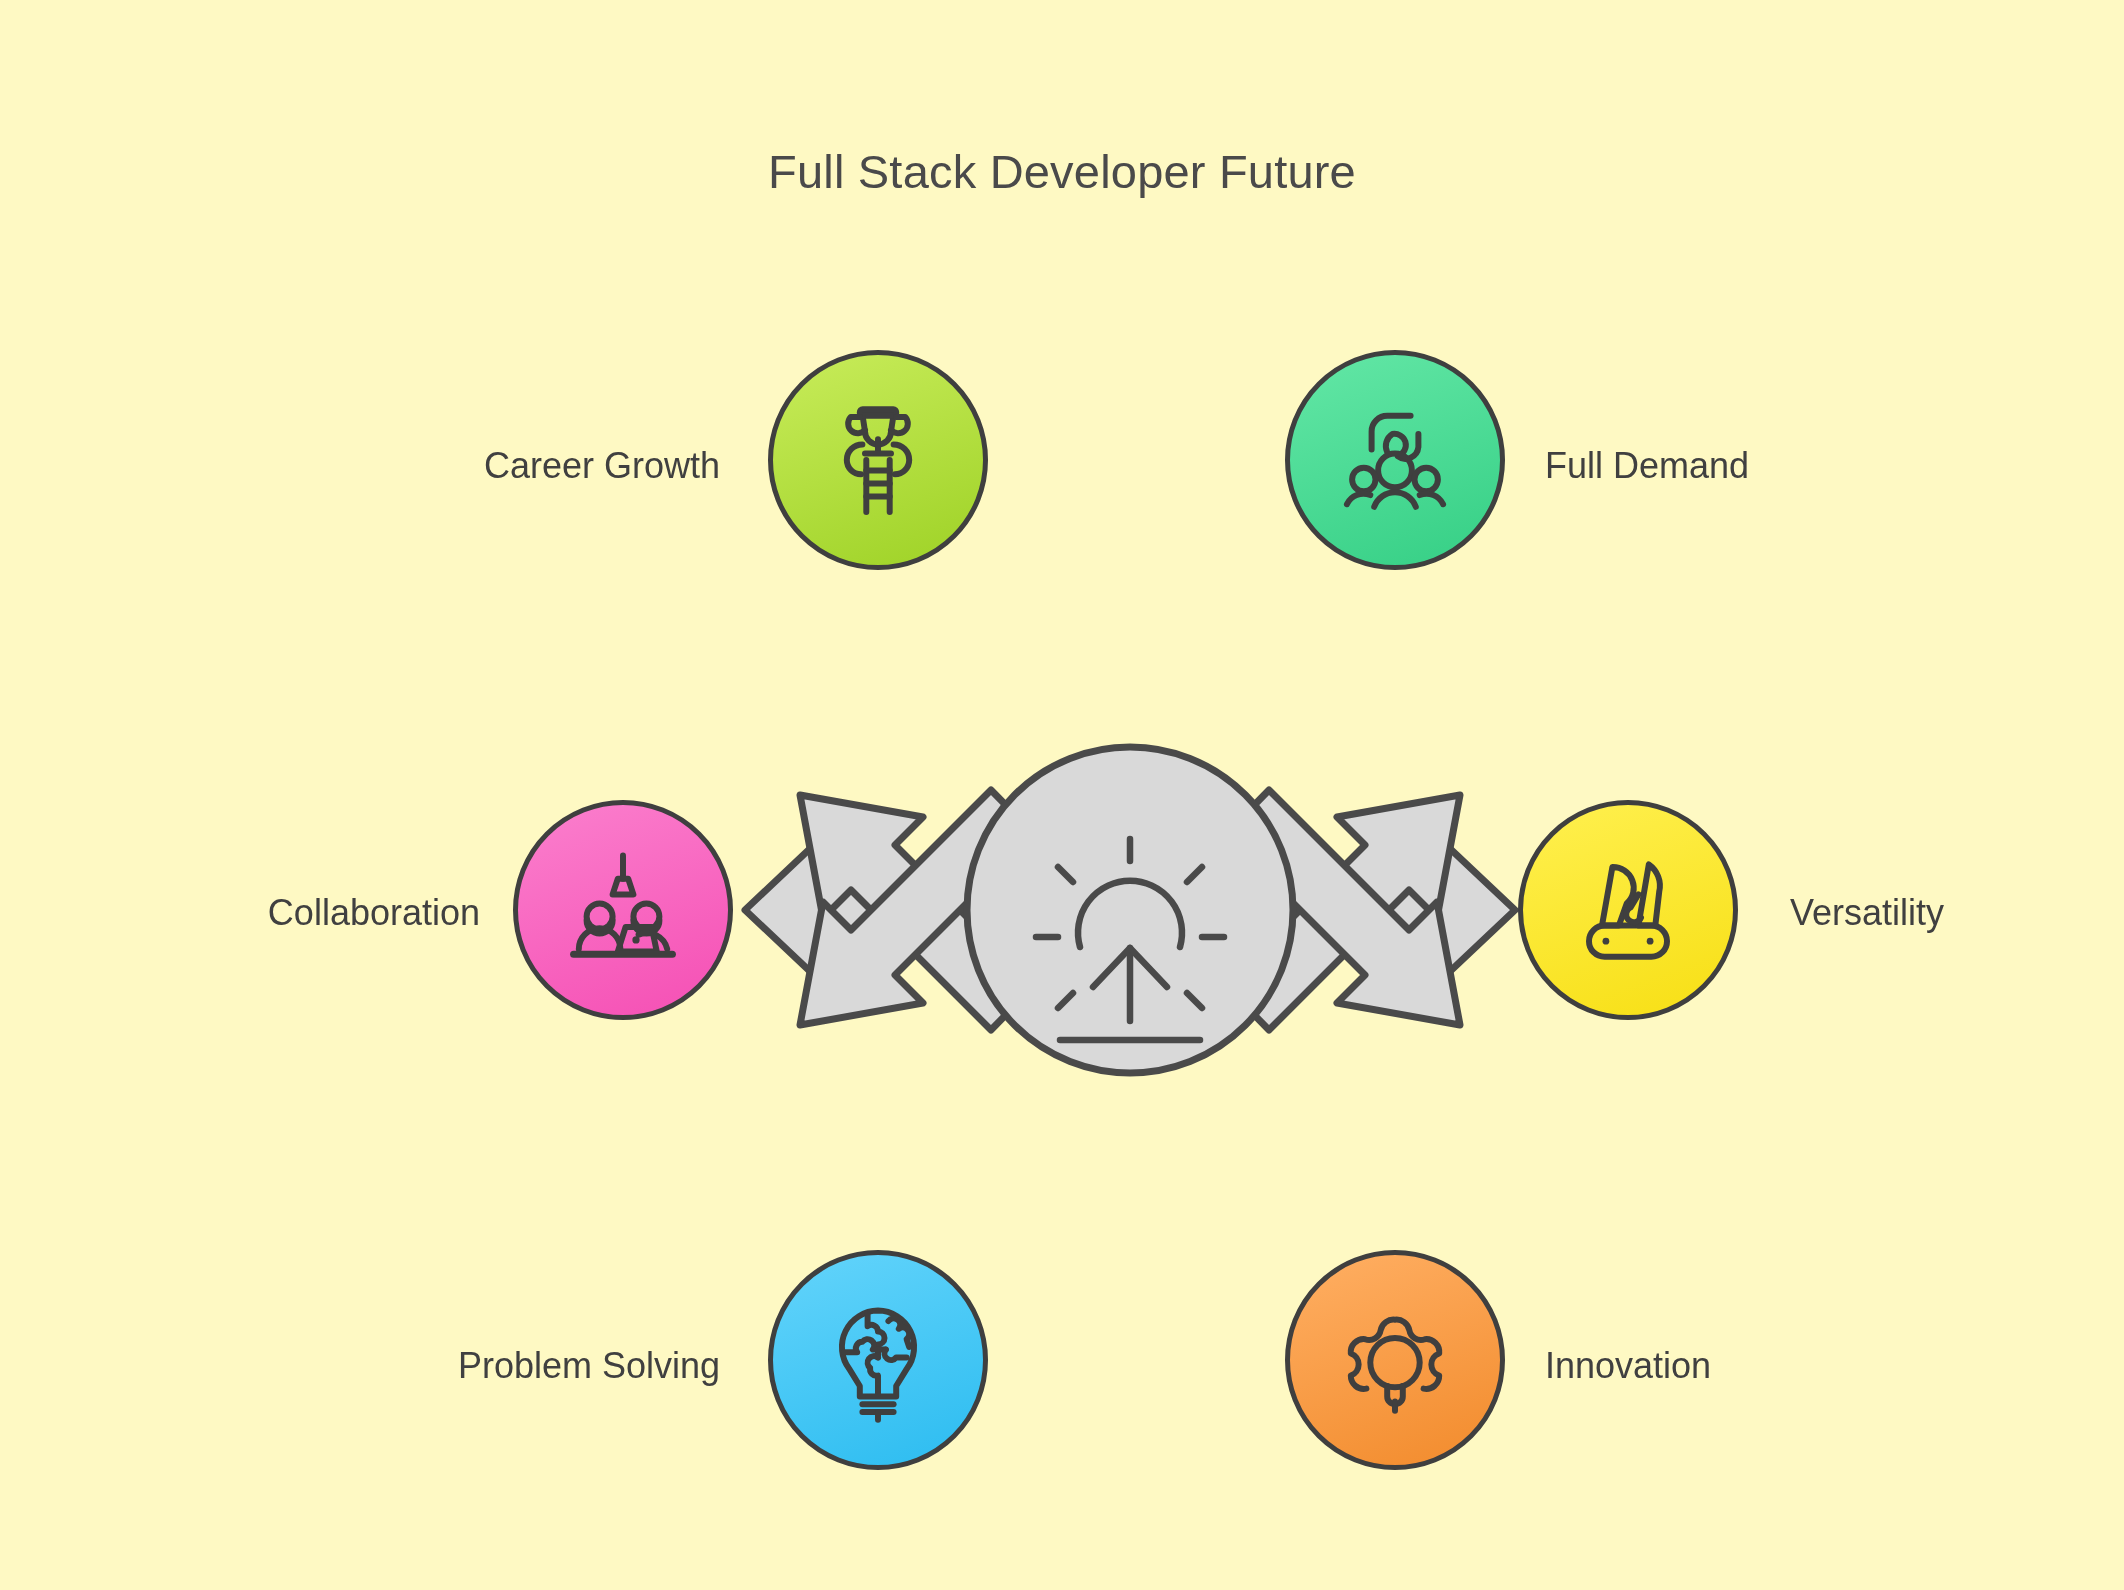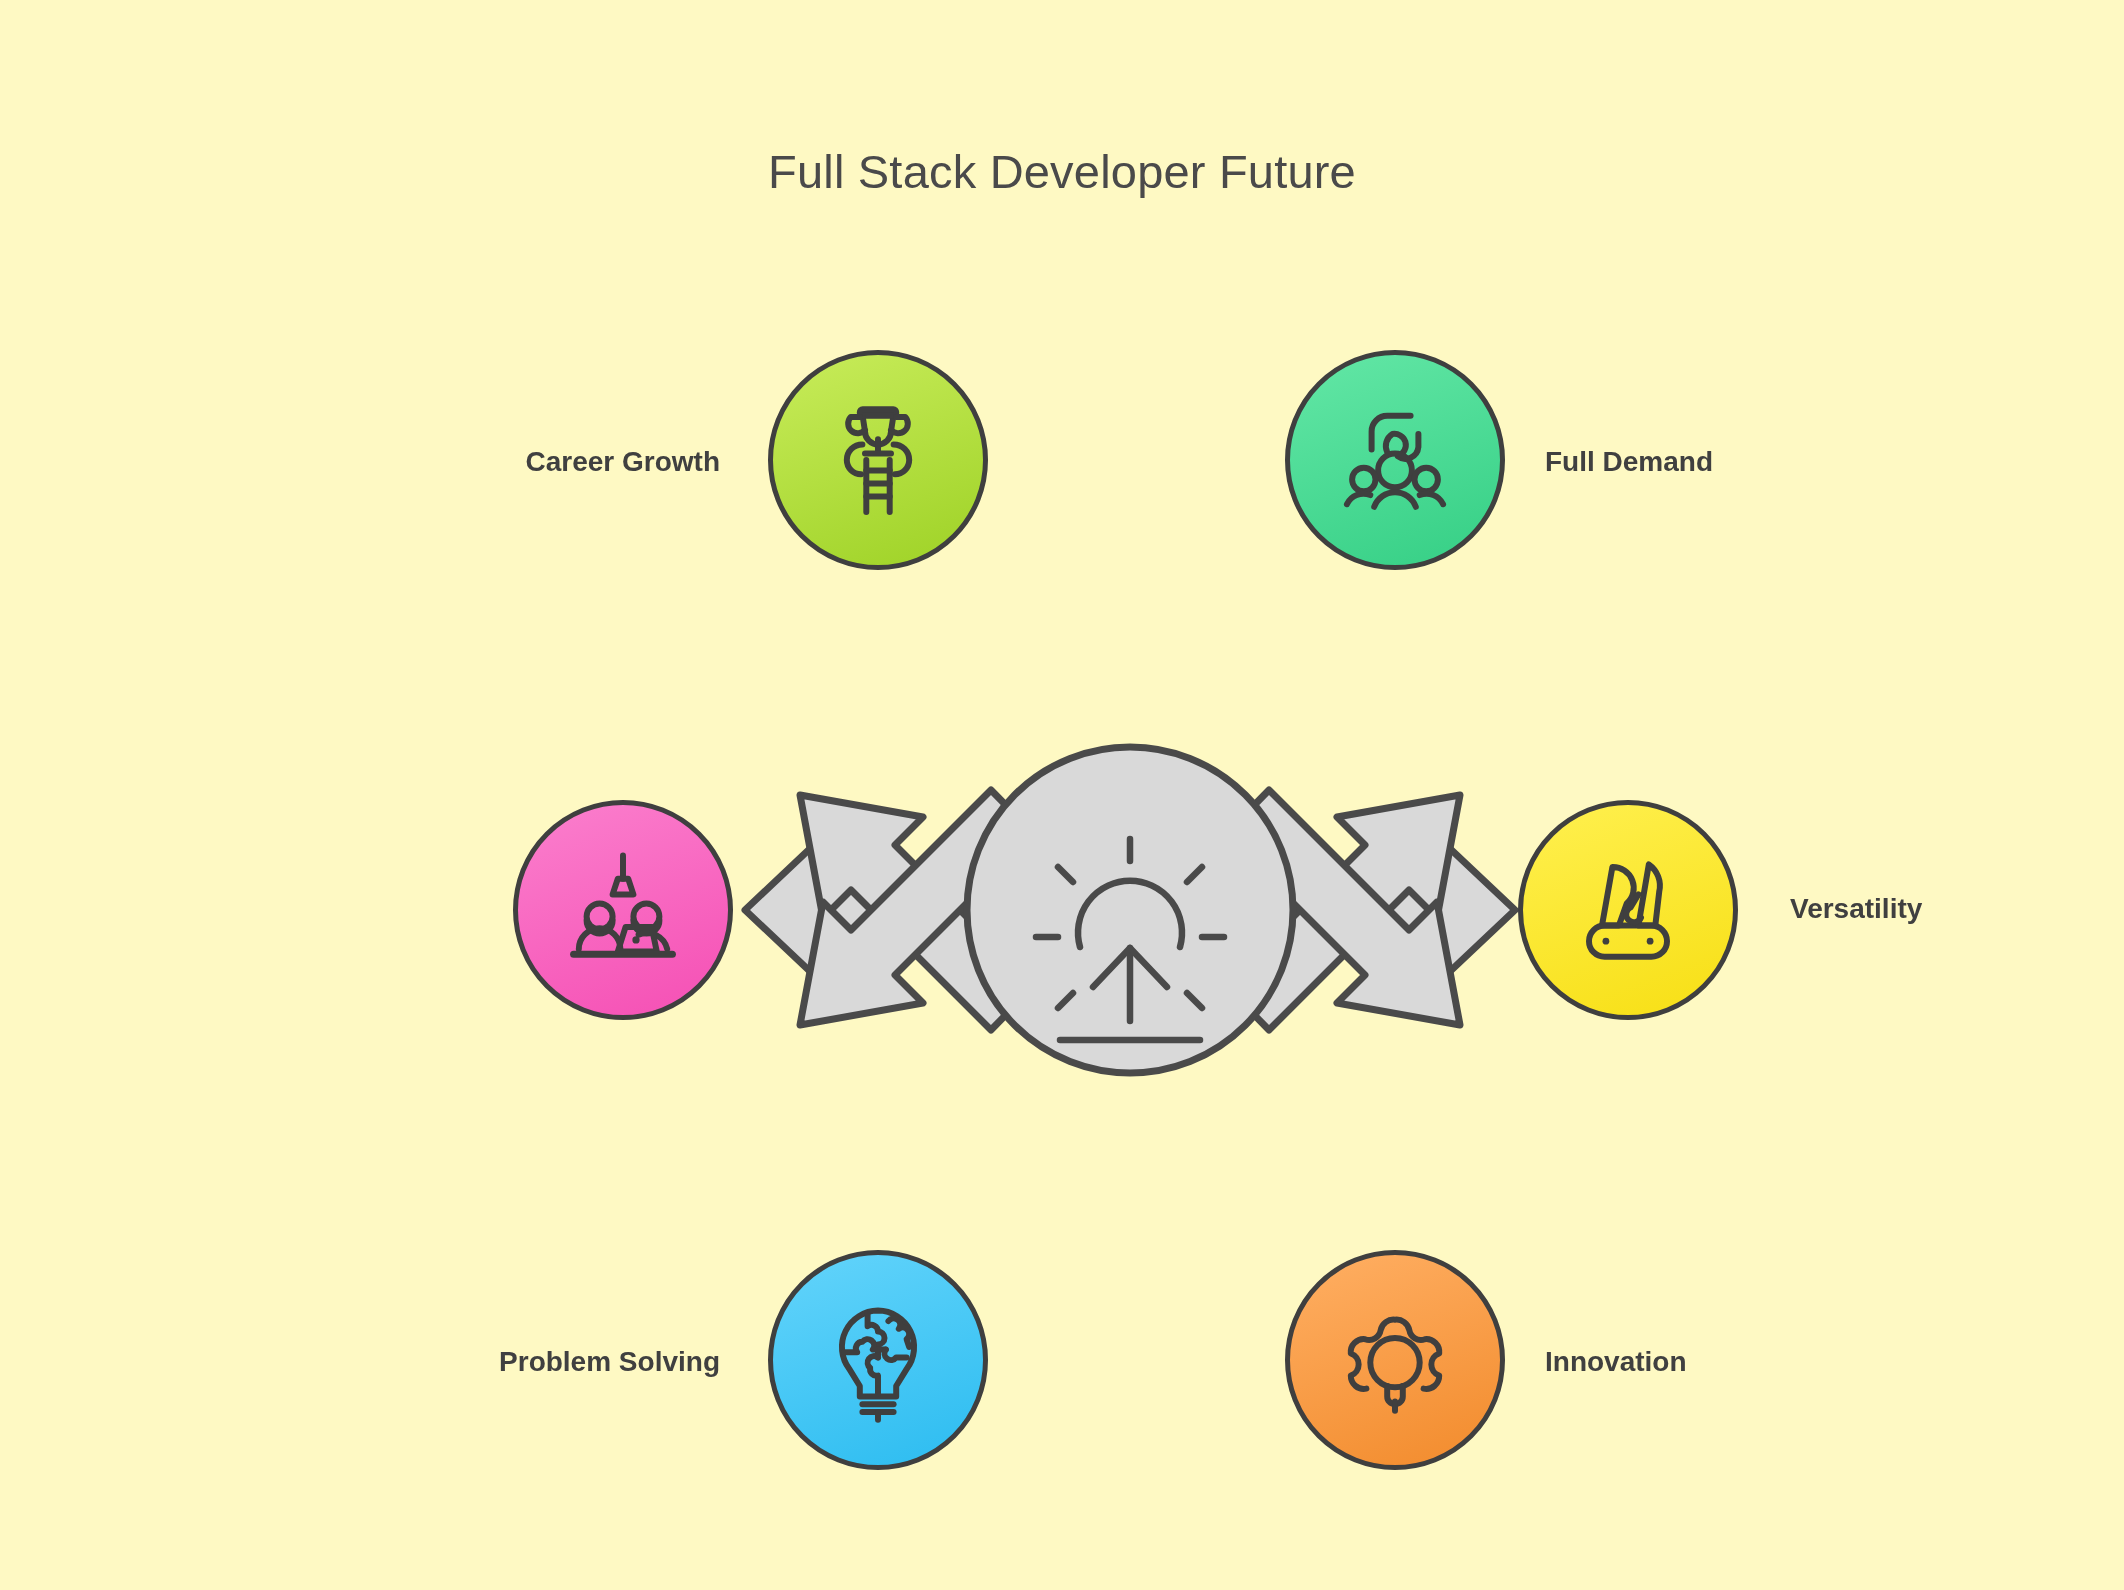--- a/index.html
+++ b/index.html
@@ -23,22 +23,22 @@
     width: 2124px;
     text-align: center;
     font-size: 47px;
     font-weight: 400;
     color: #4a4a4a;
     letter-spacing: 0.2px;
     line-height: 1;
   }
   .node-label {
     position: absolute;
-    font-size: 28px;
-    font-weight: 700;
+    font-size: 36px;
+    font-weight: 400;
     color: #404040;
     white-space: nowrap;
     line-height: 1;
   }
   .label-right { text-align: left; }
   .label-left  { text-align: right; }
 
   .icon-circle {
     position: absolute;
     width: 220px;
@@ -186,20 +186,21 @@
       <path d="M 58 20 A 5 5 0 0 1 66 26 A 5 5 0 0 1 72 34 L 74 40"></path>
       <path d="M 50 48 A 5 5 0 0 0 44 56 A 5 5 0 0 0 50 62 L 50 76"></path>
       <path d="M 56 42 A 5 5 0 0 0 64 48 L 72 48"></path>
 
       <line x1="38" y1="84" x2="62" y2="84"></line>
       <line x1="38" y1="90" x2="62" y2="90"></line>
       <line x1="50" y1="90" x2="50" y2="96"></line>
     </svg>
   </div>
 
+  <div class="node-label label-left" style="left:60px; top:895px; width:420px;">Collaboration</div>
   <div class="icon-circle" style="left:513px; top:800px; background:linear-gradient(160deg,#fb7fcd 0%,#f54fb4 100%);">
     <svg viewBox="0 0 100 100" fill="none" stroke="#3f3f3f" stroke-width="4.6" stroke-linecap="round" stroke-linejoin="round">
 
       <line x1="50" y1="8" x2="50" y2="26"></line>
       <path d="M 42 38 L 46 26 L 54 26 L 58 38 Z"></path>
 
       <circle cx="32" cy="55" r="10"></circle>
       <path d="M 22 58 A 10 10 0 0 0 42 58"></path>
       <path d="M 16 80 A 16 16 0 0 1 48 80"></path>
 

